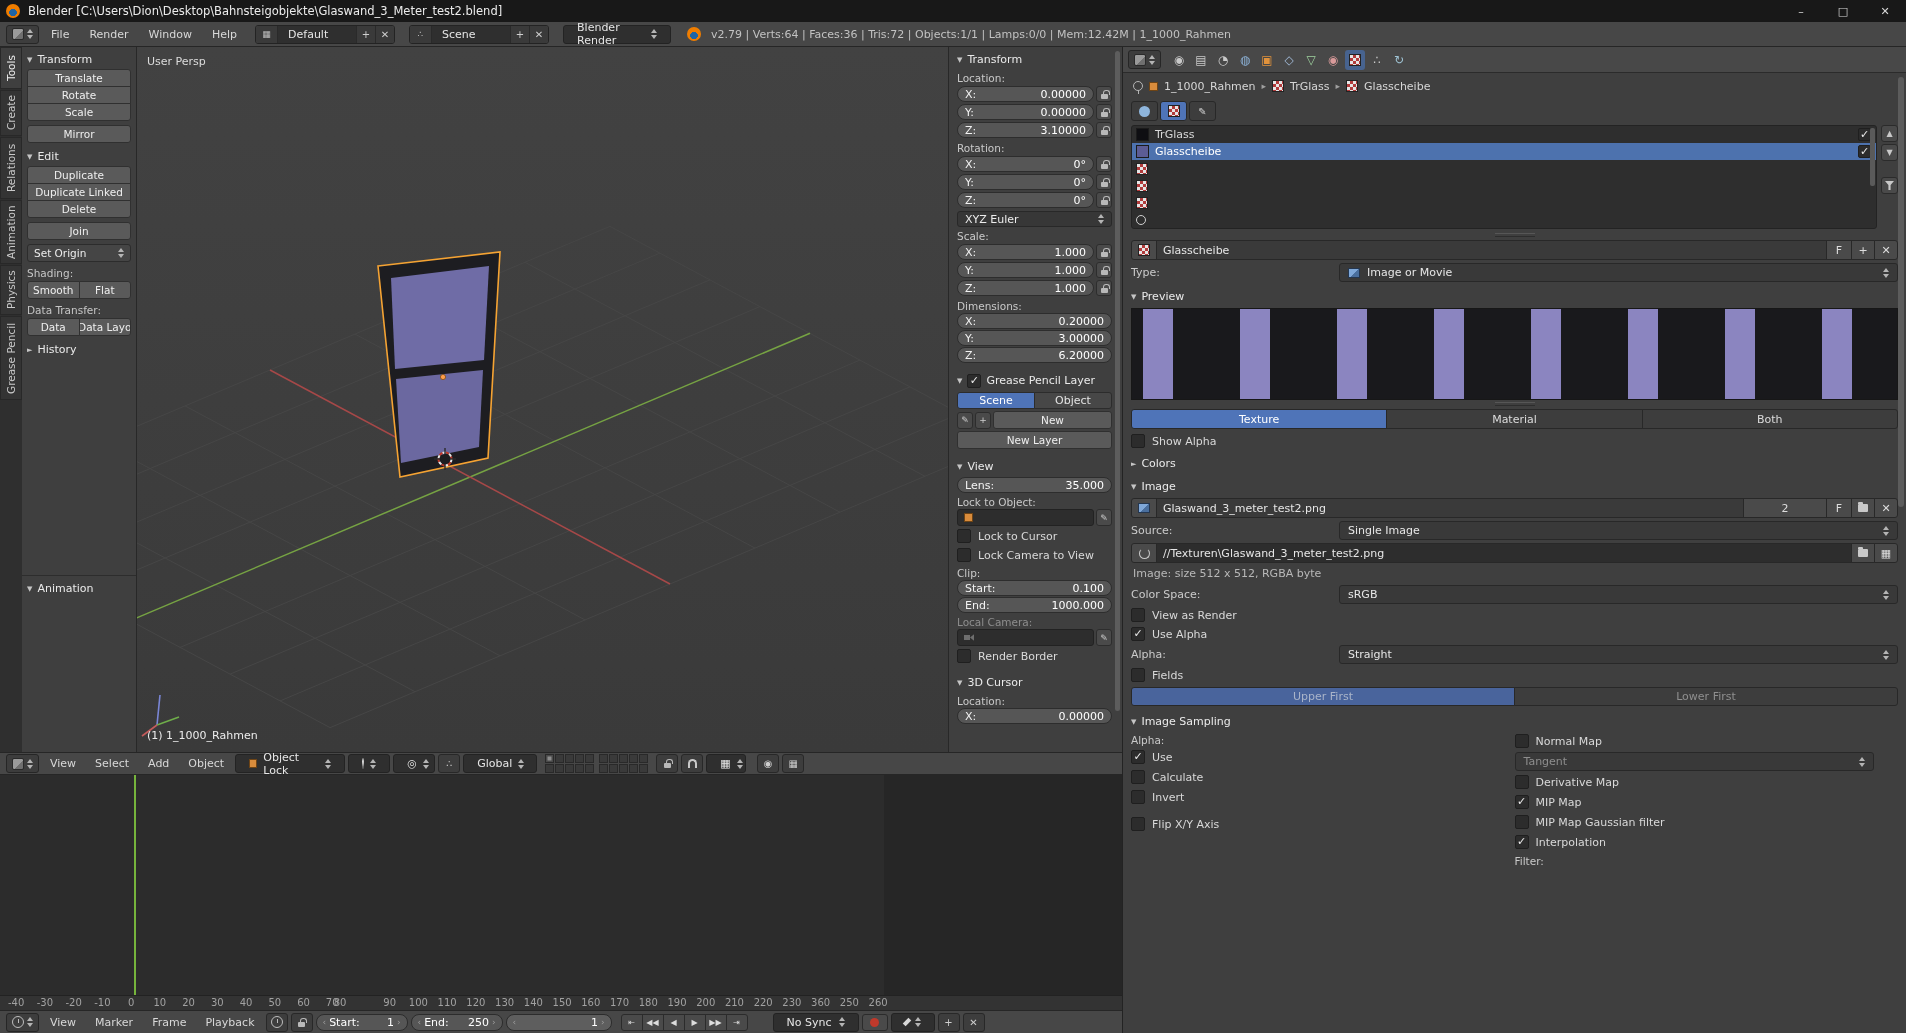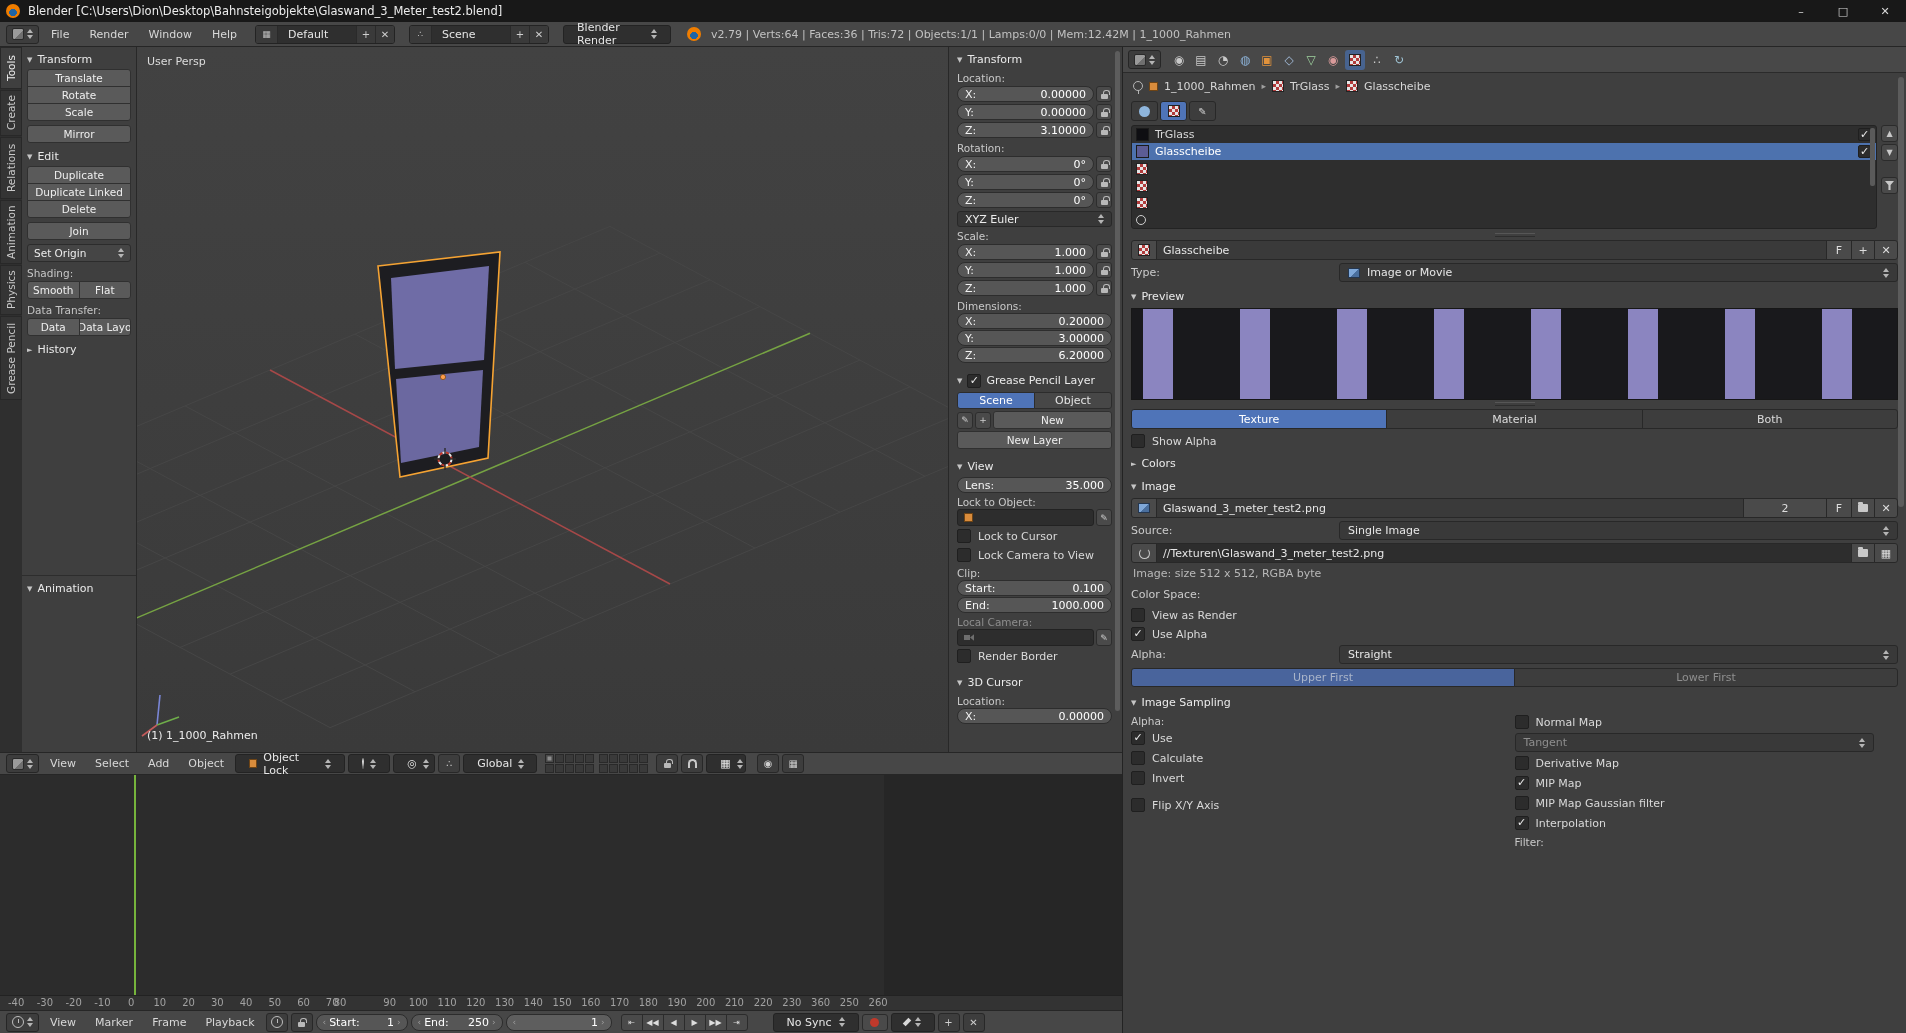--- a/index.html
+++ b/index.html
@@ -914,20 +914,27 @@
         </div>
       <div class="dbtn" style="width:24px">
           <span>▦</span>
         </div>
     </div>
 
     <div class="pinfo">Image: size 512 x 512, RGBA byte</div>
 
     <div class="prow">
       <div class="plabel">Color Space:</div>
+      <div class="pdrop">
+          <span>sRGB</span>
+          <span class="ud">
+            <i class="u"></i>
+            <i class="d"></i>
+          </span>
+        </div>
     </div>
 
     <div class="cbrow" style="padding:0 8px">
         <span class="cb"></span>
         <span>View as Render</span>
       </div>
     <div class="cbrow" style="padding:0 8px">
         <span class="cb">✓</span>
         <span>Use Alpha</span>
       </div>
@@ -936,20 +943,24 @@
       <div class="plabel">Alpha:</div>
       <div class="pdrop">
           <span>Straight</span>
           <span class="ud">
             <i class="u"></i>
             <i class="d"></i>
           </span>
         </div>
     </div>
 
+    <div class="cbrow" style="padding:0 8px">
+        <span class="cb"></span>
+        <span>Fields</span>
+      </div>
 
     <div class="upper-lower">
       <div class="a">Upper First</div>
       <div class="b">Lower First</div>
     </div>
 
     <div class="phead" style="padding:0 8px;margin-top:6px">
         <span class="tri">▼</span>
         <span>Image Sampling</span>
       </div>

